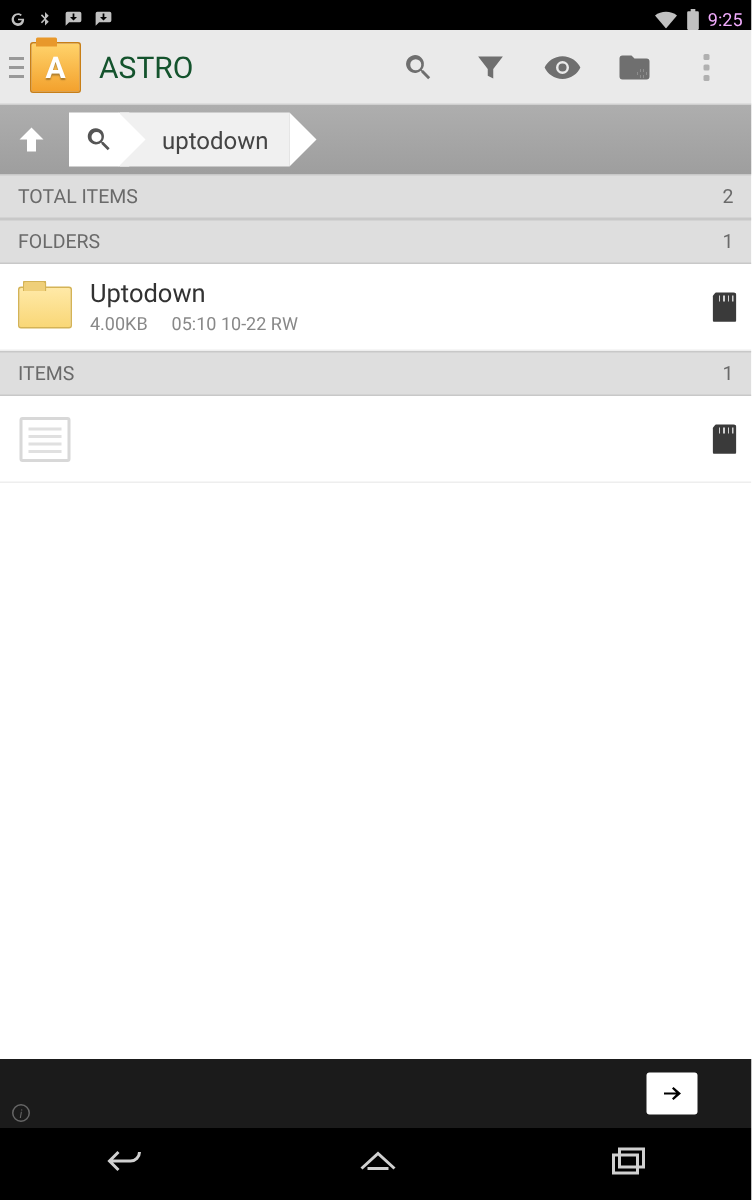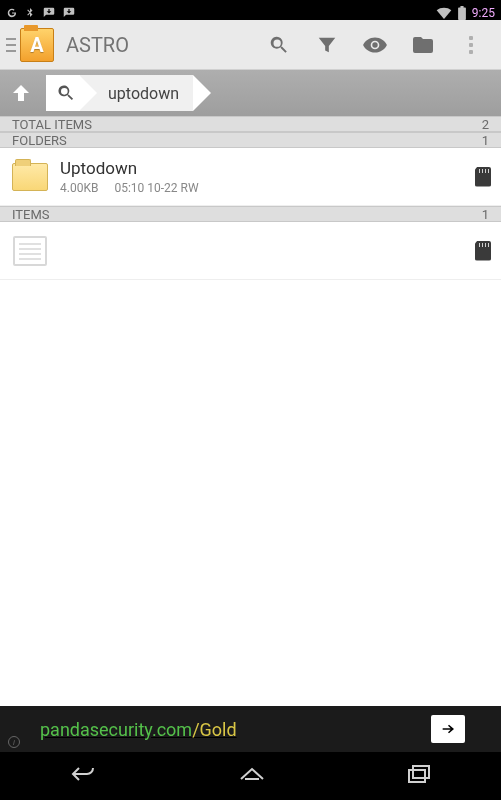--- a/index.html
+++ b/index.html
@@ -10,40 +10,40 @@
   .status-left { display: flex; align-items: center; gap: 6px; }
   .status-right { margin-left: auto; display: flex; align-items: center; gap: 6px; }
   .status-bar svg { fill: #c0c0c0; }
 
   
   .action-bar { height: 50px; background: #eaeaea; border-bottom: 1px solid #d0d0d0; display: flex; align-items: center; padding: 0 6px; }
   .app-icon { width: 34px; height: 34px; background: linear-gradient(#ffd36b,#f3a12d); border: 1px solid #c87f17; border-radius: 2px; display: flex; align-items: center; justify-content: center; position: relative; margin-left: 2px; }
   .app-icon .tab { position: absolute; top: -4px; left: 3px; width: 14px; height: 6px; background: #e8982b; border-radius: 1px 1px 0 0; }
   .app-icon span { color: #fff; font-weight: bold; font-size: 20px; text-shadow: 0 1px 1px rgba(0,0,0,0.3); }
   .drawer-lines { margin-right: 2px; }
-  .app-title { font-size: 20px; color: #737373; margin-left: 12px; }
+  .app-title { font-size: 20px; color: #14532d; margin-left: 12px; }
   .action-bar-spacer { flex: 1; }
   .action-btn { width: 48px; height: 48px; display: flex; align-items: center; justify-content: center; color: #6f6f6f; }
   .action-btn svg { fill: #6f6f6f; }
   .overflow-dots { display: flex; flex-direction: column; gap: 3px; }
   .overflow-dots span { width: 4px; height: 4px; background: #b0b0b0; border-radius: 1px; }
 
   
   .path-bar { height: 46px; background: linear-gradient(#aeaeae,#9e9e9e); display: flex; align-items: center; padding: 0 0 0 0; }
   .up-btn { width: 42px; height: 46px; display: flex; align-items: center; justify-content: center; }
   .up-btn svg { fill: #fff; }
   .crumb { height: 36px; background: #fff; display: flex; align-items: center; padding: 0 14px; position: relative; margin-left: 4px; }
   .crumb::after { content: ""; position: absolute; right: -18px; top: 0; width: 0; height: 0; border-top: 18px solid transparent; border-bottom: 18px solid transparent; border-left: 18px solid #fff; }
   .crumb-search { padding: 0 10px; }
   .crumb-search svg { width: 20px; height: 20px; fill: #555; }
   .crumb-text { color: #444; font-size: 16px; background: #f0f0f0; margin-left: -6px; }
   .crumb-text::before { content: ""; position: absolute; left: -1px; top: 0; width: 0; height: 0; border-top: 18px solid transparent; border-bottom: 18px solid transparent; border-left: 18px solid #fff; z-index: 2; }
 
   
-  .section-header { height: 16px; background: #dedede; color: #6a6a6a; font-size: 13px; display: flex; align-items: center; padding: 0 12px; border-top: 1px solid #c8c8c8; border-bottom: 1px solid #c8c8c8; }
+  .section-header { height: 30px; background: #dedede; color: #6a6a6a; font-size: 13px; display: flex; align-items: center; padding: 0 12px; border-top: 1px solid #c8c8c8; border-bottom: 1px solid #c8c8c8; }
   .section-header .count { margin-left: auto; }
 
   
   .item-row { height: 58px; background: #fff; display: flex; align-items: center; padding: 0 10px; border-bottom: 1px solid #eee; }
   .item-icon { width: 40px; height: 40px; margin-right: 10px; display: flex; align-items: center; justify-content: center; }
   .folder-ico { width: 36px; height: 28px; background: linear-gradient(#ffe9a7,#f9d777); border: 1px solid #d4b356; border-radius: 2px; position: relative; }
   .folder-ico::before { content: ""; position: absolute; top: -5px; left: 2px; width: 14px; height: 6px; background: #efcf79; border: 1px solid #d4b356; border-bottom: none; border-radius: 2px 2px 0 0; }
   .file-ico { width: 34px; height: 30px; background: #fff; border: 2px solid #d8d8d8; border-radius: 2px; position: relative; }
   .file-ico::after { content: ""; position: absolute; left: 4px; right: 4px; top: 5px; height: 2px; background: #e0e0e0; box-shadow: 0 5px 0 #e0e0e0, 0 10px 0 #e0e0e0, 0 15px 0 #e0e0e0; }
   .item-text { display: flex; flex-direction: column; }
@@ -190,23 +190,20 @@
         <div class="file-ico"></div>
       </div>
     <div class="item-trailing">
         <div class="sd-ico"></div>
       </div>
   </div>
 </div>
 
 <div class="ad-banner">
   <div class="ad-info">i</div>
-  <span class="ad-text">
-    <span class="ad-t1">pandasecurity.com</span><span class="ad-t2">/Gold</span>
-  </span>
   <div class="ad-go">
     <svg width="20" height="16" viewBox="0 0 24 24">
         <path d="M4 11h12l-4-4 1.5-1.5L21 12l-7.5 6.5L12 17l4-4H4z"></path>
       </svg>
   </div>
 </div>
 
 <div class="nav-bar">
   <div class="nav-btn">
     <svg width="30" height="24" viewBox="0 0 30 24">

